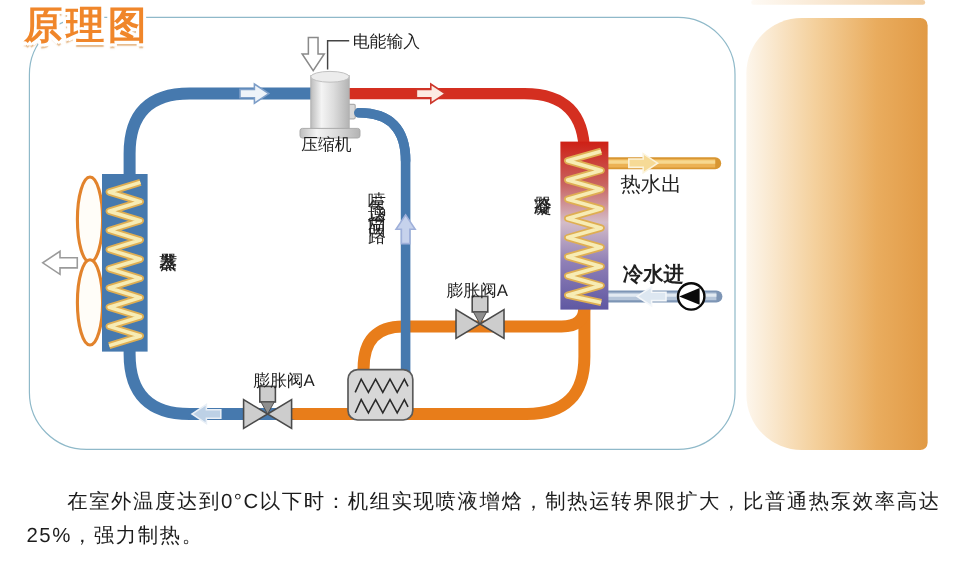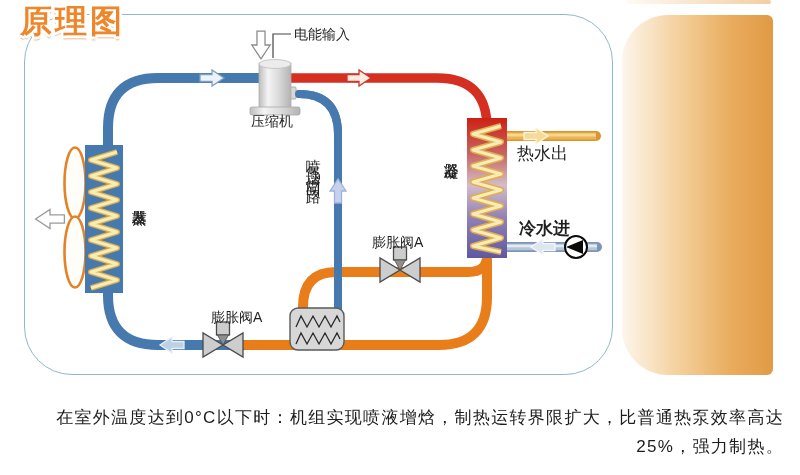--- a/index.html
+++ b/index.html
@@ -26,21 +26,21 @@
     text-shadow:-2px -2px 0 #fff,2px -2px 0 #fff,-2px 2px 0 #fff,2px 2px 0 #fff,
                 0 -2.5px 0 #fff,0 2.5px 0 #fff,-2.5px 0 0 #fff,2.5px 0 0 #fff,
                 0 4px 1px rgba(205,115,20,.5);
   }
   svg.schematic{position:absolute;left:0;top:0;}
   .lbl{position:absolute;font-size:14px;line-height:1.15;white-space:nowrap;}
   .lbl.v{writing-mode:vertical-rl;text-orientation:upright;font-size:15px;}
   .lbl.big{font-size:17px;}
   .caption{
     position:absolute;left:22px;top:403px;width:762px;
-    font-size:17px;letter-spacing:1.3px;line-height:1.72;text-indent:2em;color:#1c1c1c;text-align:right;
+    font-size:17px;letter-spacing:1.3px;line-height:1.72;text-indent:2em;color:#1c1c1c;
   }
   
   .pipe{fill:none;stroke-linecap:round;stroke-linejoin:round;}
   .pb{stroke:var(--pipe-blue,#4679ae);stroke-width:10;}
   .pbi{stroke:var(--pipe-blue,#4679ae);stroke-width:8;}
   .pr{stroke:var(--pipe-red,#d42f20);stroke-width:9.5;}
   .po{stroke:var(--pipe-orange,#e87d1a);stroke-width:10;}
   .coil-dark{fill:none;stroke:var(--coil-dark,#dfae52);stroke-width:6;stroke-linejoin:round;}
   .coil-light{fill:none;stroke:var(--coil-light,#f7ecb4);stroke-width:3;stroke-linejoin:round;}
   .valve{fill:#cdcdcd;stroke:#4a4a4a;stroke-width:1.3;}

